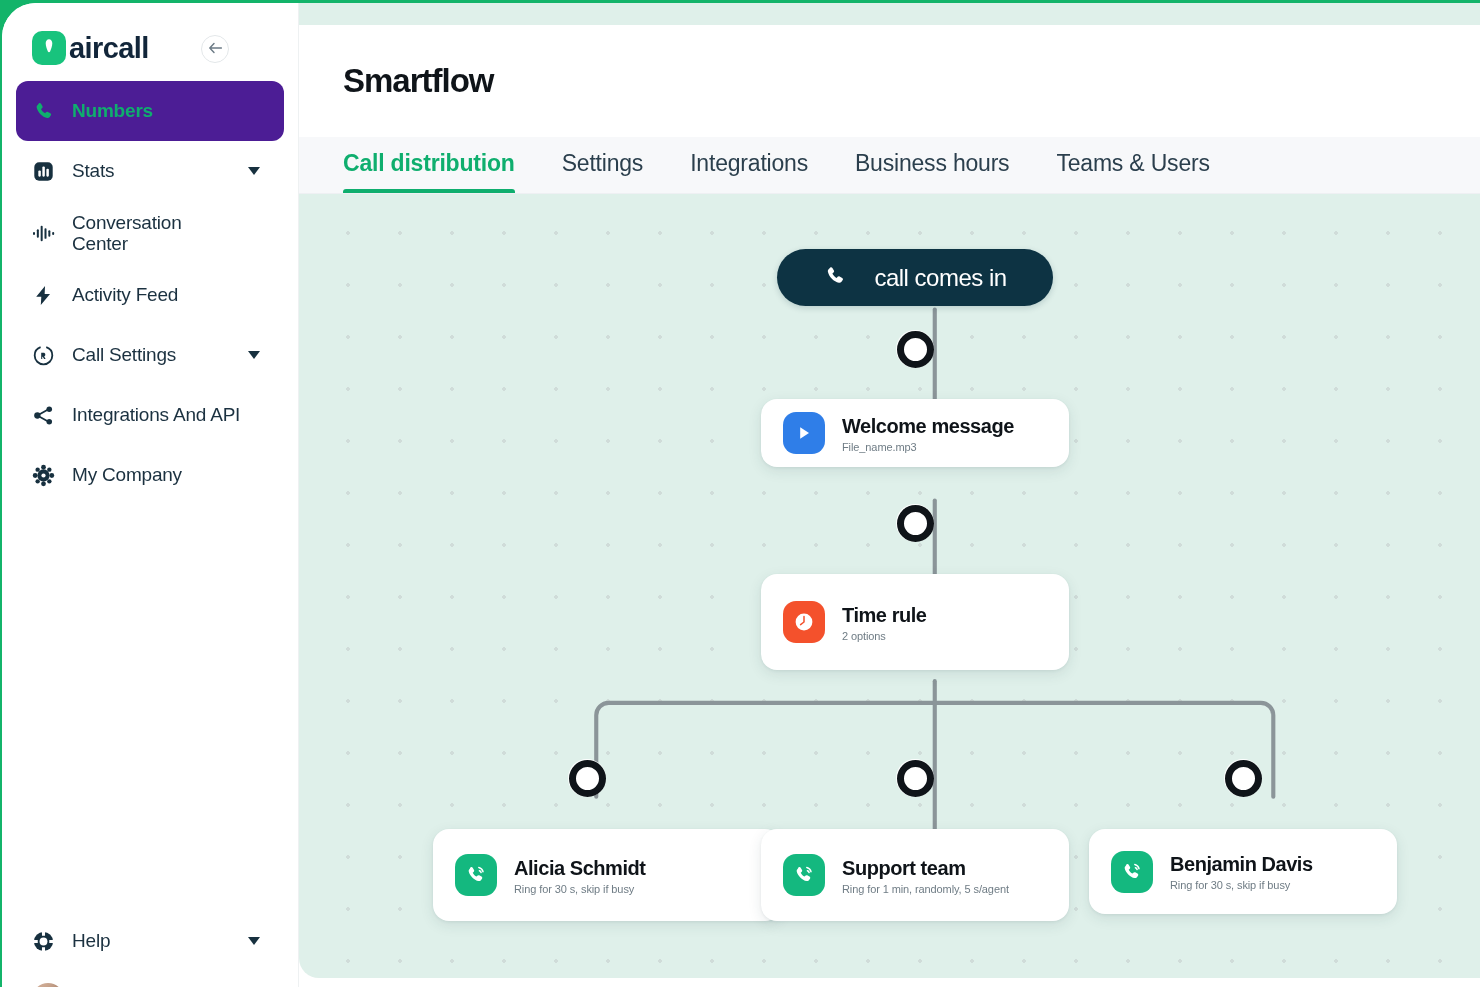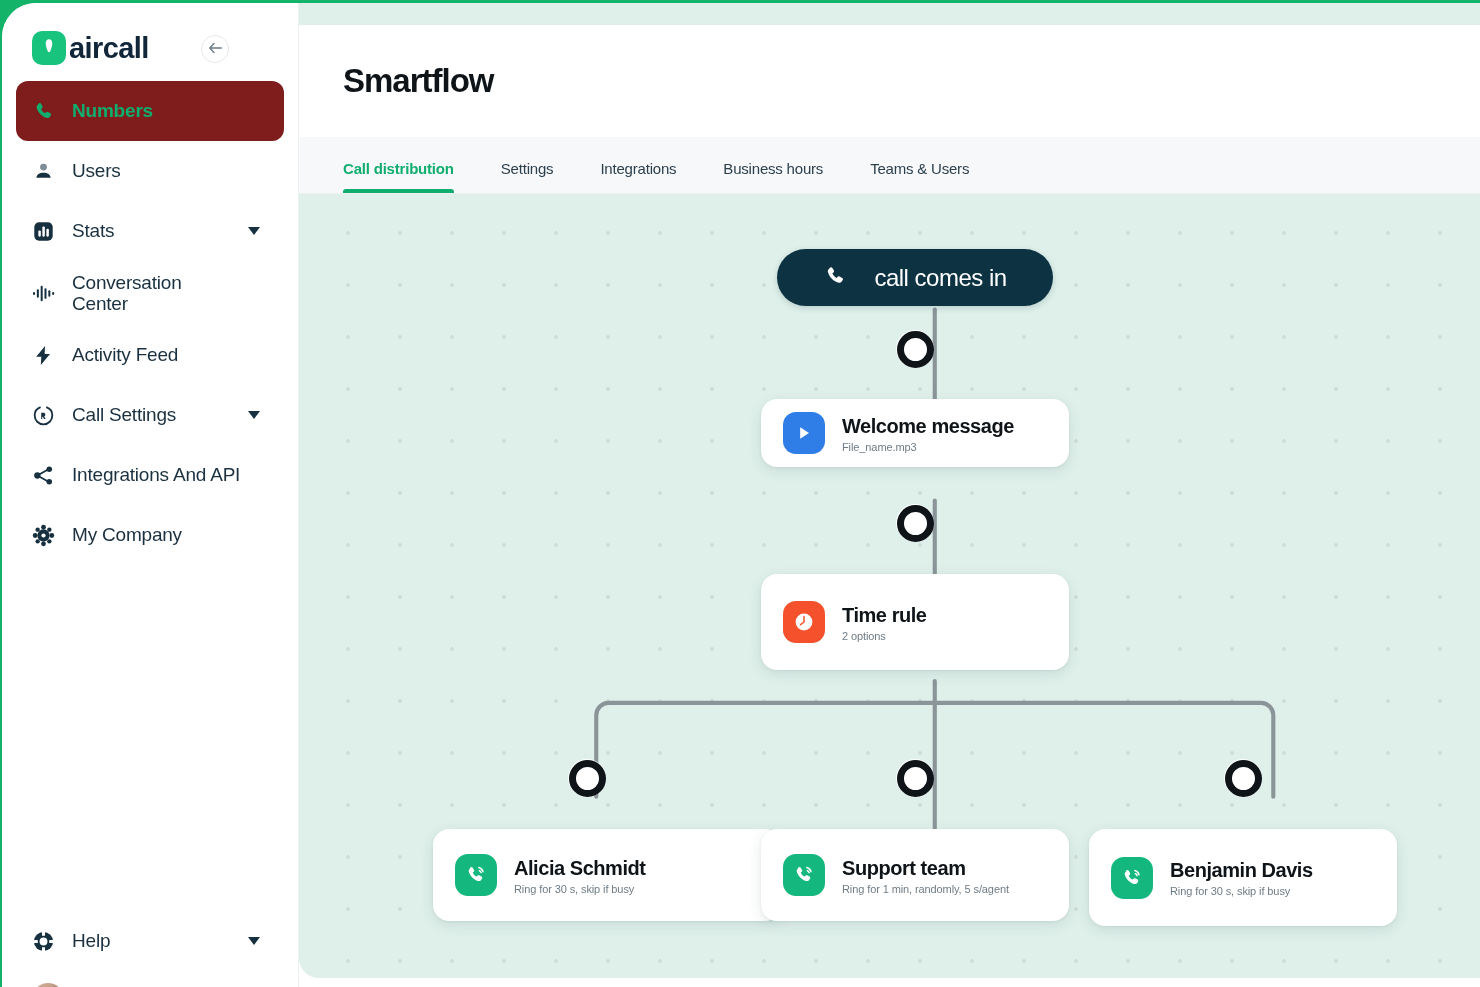--- a/index.html
+++ b/index.html
@@ -58,21 +58,21 @@
   .nav-item {
     position: relative;
     display: flex; align-items: center; gap: 0;
     height: 60px;
     margin: 0 14px;
     padding: 0 16px;
     border-radius: 12px;
     cursor: pointer;
     color: #17303f;
   }
-  .nav-item.active { background: #7f1d1d; }
+  .nav-item.active { background: #4c1d95; }
   .nav-item.active .nav-label { color: #0fae6e; font-weight: 600; }
   .nav-ico {
     width: 30px; flex: 0 0 30px;
     display: flex; align-items: center; justify-content: flex-start;
     color: #17303f;
   }
   .nav-item.active .nav-ico { color: #0fae6e; }
   .nav-label {
     font-size: 19px; letter-spacing: -0.2px;
     color: #1b3140; line-height: 1.12;
@@ -123,21 +123,21 @@
   }
   #tabs {
     position: absolute; left: 0; top: 134px; right: 0; height: 57px;
     background: #f7f8fa;
     display: flex; align-items: flex-end;
     padding-left: 44px;
     border-bottom: 1px solid #eef0f3;
   }
   .tab {
     position: relative;
-    font-size: 15px; color: #2b3f4d;
+    font-size: 23px; color: #2b3f4d;
     letter-spacing: -0.2px;
     padding: 0 0 16px 0;
     margin-right: 47px;
     cursor: pointer; white-space: nowrap;
   }
   .tab.active { color: #0fae6e; font-weight: 600; }
   .tab.active::after {
     content: ""; position: absolute;
     left: 0; right: 0; bottom: 0; height: 4px;
     background: #0fae6e; border-radius: 3px 3px 0 0;
@@ -197,21 +197,21 @@
   .card-sub {
     font-size: 11px; color: #6f7c85;
     letter-spacing: -0.1px; margin-top: 3px;
     white-space: nowrap;
   }
 
   #welcome-node { left: 462px; top: 205px; width: 308px; height: 68px; }
   #timerule-node { left: 462px; top: 380px; width: 308px; height: 96px; }
   #agent-0-node  { left: 134px; top: 635px; width: 348px; height: 92px; }
   #agent-1-node  { left: 462px; top: 635px; width: 308px; height: 92px; }
-  #agent-2-node  { left: 790px; top: 635px; width: 308px; height: 97px; }
+  #agent-2-node  { left: 790px; top: 635px; width: 308px; height: 85px; }
 
   
   .dot {
     position: absolute;
     width: 38px; height: 38px; border-radius: 50%;
     background: rgba(255,255,255,.92);
     display: flex; align-items: center; justify-content: center;
     cursor: pointer;
   }
   .dot::after {
@@ -250,29 +250,20 @@
     </div>
 
     <nav id="nav">
           <div class="nav-item active">
             <span class="nav-ico">
               <svg width="23" height="23" viewBox="0 0 24 24">
                 <path d="M7.3 3.4c.7-.5 1.7-.3 2.1.5l1.5 2.6c.4.7.2 1.5-.4 2l-1.1.9c.6 1.6 2.6 3.7 4.3 4.5l.9-1.1c.5-.6 1.3-.8 2-.4l2.6 1.5c.8.4 1 1.4.5 2.1l-1.2 1.7c-.6.8-1.6 1.2-2.6 1-5-1-10-6-11-11-.2-1 .2-2 1-2.6l1.4-1.7z" fill="currentColor"></path>
               </svg>
             </span>
             <span class="nav-label">Numbers</span>
-          </div>
-          <div class="nav-item">
-            <span class="nav-ico">
-              <svg width="23" height="23" viewBox="0 0 24 24">
-                <circle cx="12" cy="7.4" r="3.6" fill="currentColor" opacity=".55"></circle>
-                <path d="M4.6 18.6c0-3.4 3.3-5.3 7.4-5.3s7.4 1.9 7.4 5.3z" fill="currentColor"></path>
-              </svg>
-            </span>
-            <span class="nav-label">Users</span>
           </div>
           <div class="nav-item">
             <span class="nav-ico">
               <svg width="23" height="23" viewBox="0 0 24 24">
                 <rect x="2.4" y="2.4" width="19.2" height="19.2" rx="5" fill="currentColor"></rect>
                 <rect x="6.6" y="11" width="2.6" height="6.4" rx="1.1" fill="#fff"></rect>
                 <rect x="10.8" y="6.8" width="2.6" height="10.6" rx="1.1" fill="#fff"></rect>
                 <rect x="15" y="9.1" width="2.6" height="8.3" rx="1.1" fill="#fff"></rect>
               </svg>
             </span>

